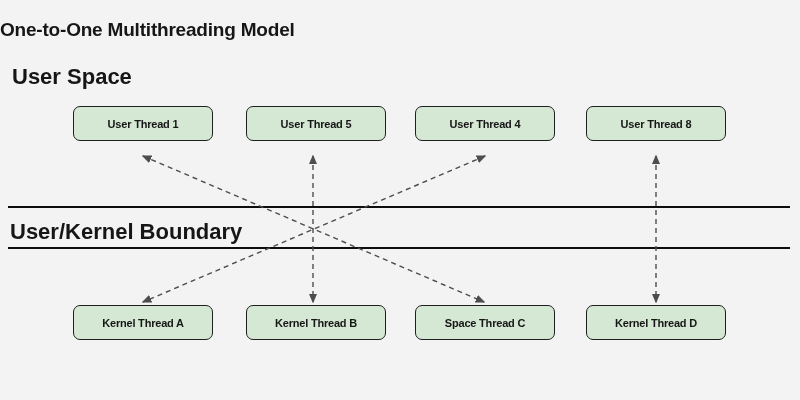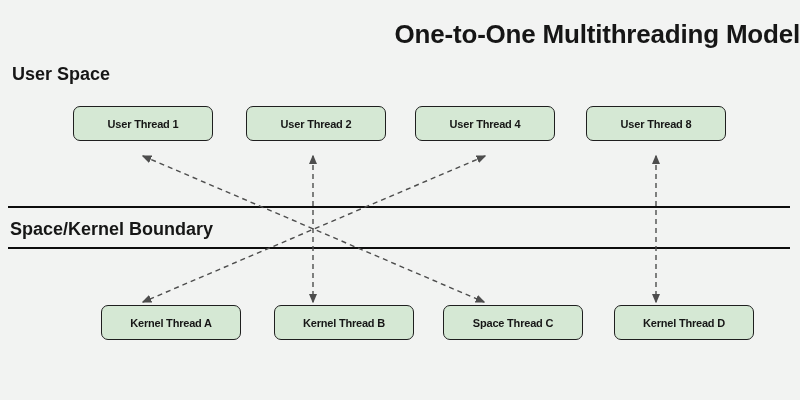--- a/index.html
+++ b/index.html
@@ -17,29 +17,29 @@
   }
   .canvas{
     position:relative;
     width:800px;height:400px;
     background:var(--bg);
     overflow:hidden;
   }
   .title{
     position:absolute;
     left:0;right:0;top:19px;
-    text-align:right;
-    font-size:26px;
+    text-align:left;
+    font-size:19px;
     font-weight:700;
     color:var(--text);
     letter-spacing:-0.2px;
   }
   .section-label{
     position:absolute;
-    font-size:18px;
+    font-size:22px;
     font-weight:700;
     color:var(--text);
   }
   .label-user-space{left:12px;top:64px;}
   .label-boundary{left:10px;top:219px;}
   .label-kernel-space{left:10px;top:363px;}
   .hline{
     position:absolute;
     left:8px;width:782px;height:0;
     border-top:2.6px solid var(--line);
@@ -56,21 +56,21 @@
     display:flex;
     align-items:center;
     justify-content:center;
     font-size:11px;
     font-weight:700;
     color:var(--text);
     letter-spacing:-0.2px;
     white-space:nowrap;
   }
   .row-user .box{top:106px;}
-  .row-kernel .box{top:305px;margin-left:28px;}
+  .row-kernel .box{top:305px;}
   .pos-0{left:73px;}
   .pos-1{left:246px;}
   .pos-2{left:415px;}
   .pos-3{left:586px;}
   svg.arrows{
     position:absolute;
     left:0;top:0;
     width:800px;height:400px;
     pointer-events:none;
   }
@@ -84,27 +84,27 @@
 <body>
 
 <div class="canvas">
 
   <div class="title">One-to-One Multithreading Model</div>
 
   <div class="section-label label-user-space">User Space</div>
 
   <div class="row-user">
     <div class="box pos-0">User Thread 1</div>
-    <div class="box pos-1">User Thread 2</div>
+    <div class="box pos-1">User Thread 5</div>
     <div class="box pos-2">User Thread 4</div>
     <div class="box pos-3">User Thread 8</div>
   </div>
 
   <div class="hline hline-top"></div>
-  <div class="section-label label-boundary">Space/Kernel Boundary</div>
+  <div class="section-label label-boundary">User/Kernel Boundary</div>
   <div class="hline hline-bottom"></div>
 
   <div class="row-kernel">
     <div class="box pos-0">Kernel Thread A</div>
     <div class="box pos-1">Kernel Thread B</div>
     <div class="box pos-2">Space Thread C</div>
     <div class="box pos-3">Kernel Thread D</div>
   </div>
 
 

